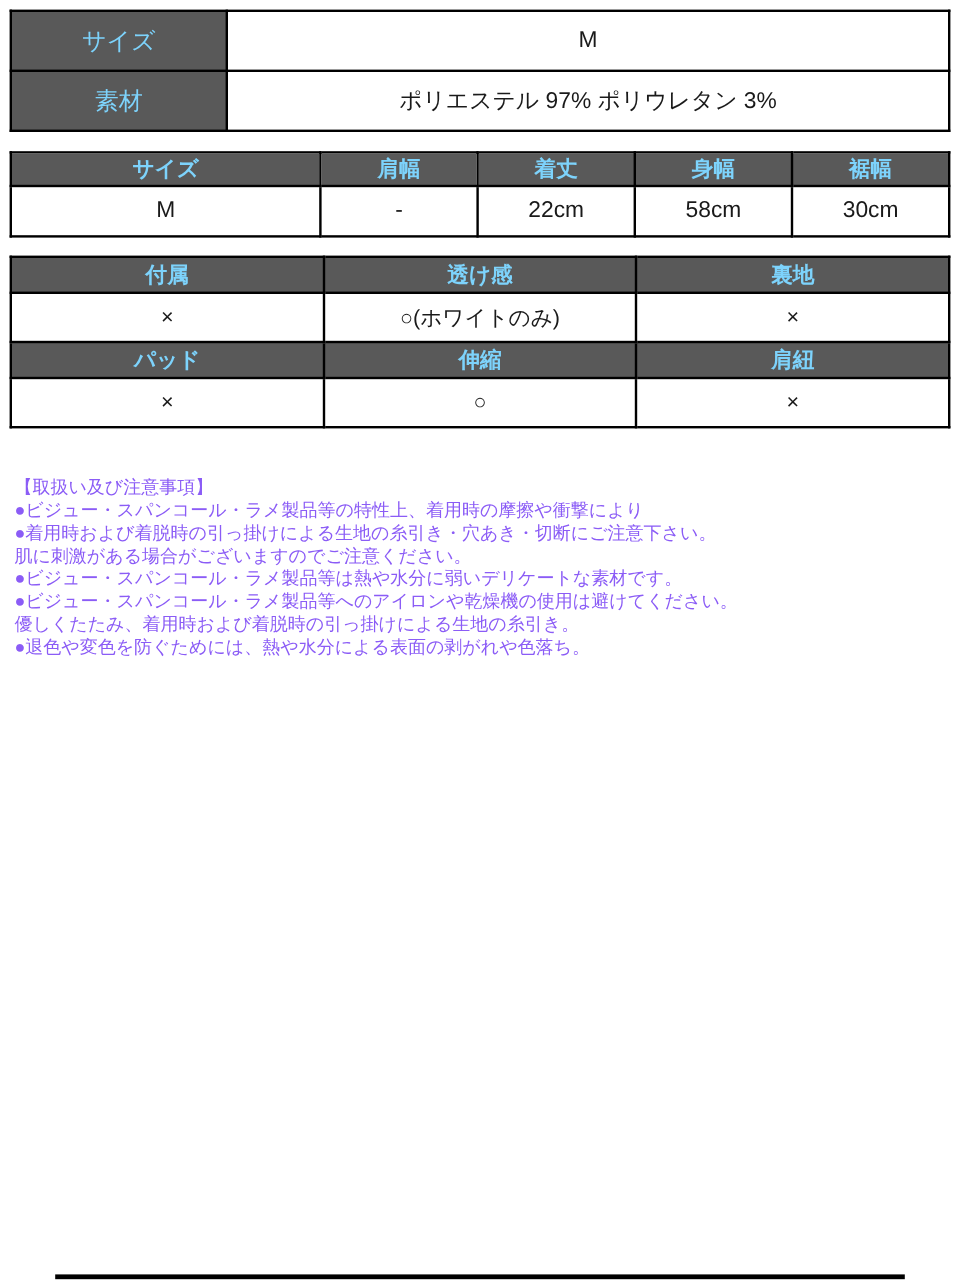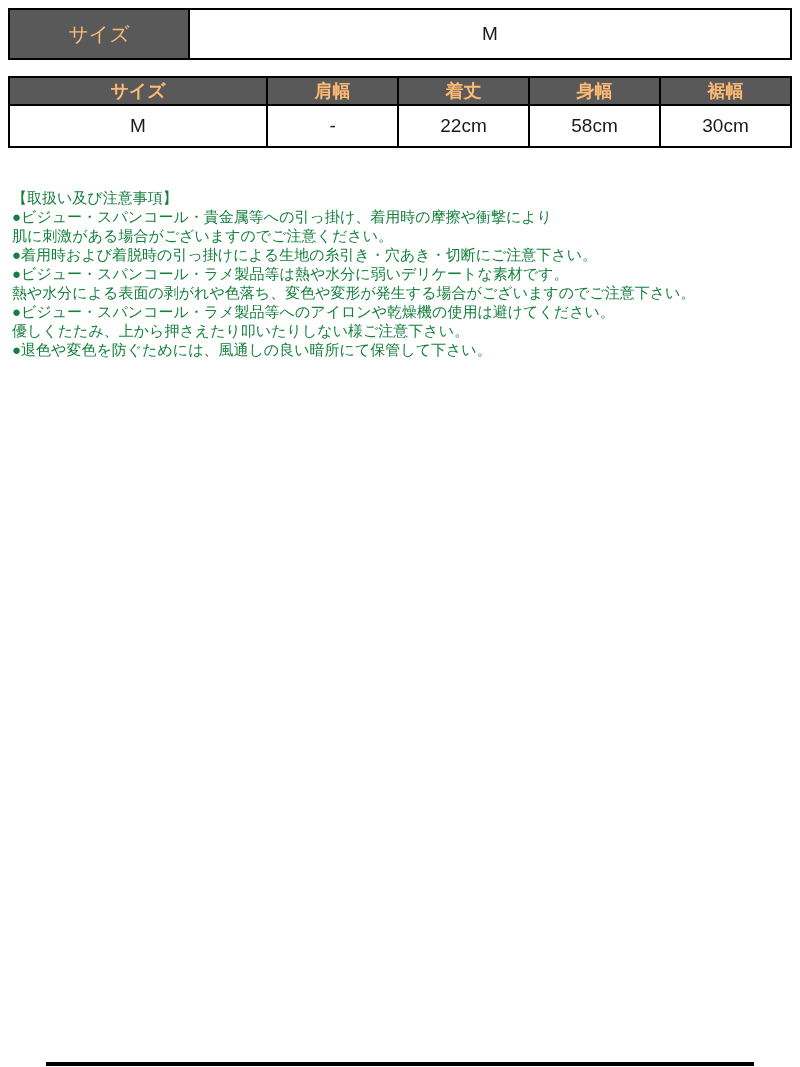--- a/index.html
+++ b/index.html
@@ -22,21 +22,21 @@
   th, td {
     border: 2px solid #000000;
     text-align: center;
     vertical-align: middle;
     padding: 0 4px;
     white-space: nowrap;
     overflow: hidden;
   }
   .hdr {
     background: #595959;
-    color: #fdba74;
+    color: #7dd3fc;
   }
 
   
   .t1 { margin-top: 8px; }
   .t1 tr { height: 50px; }
   .t1 th { width: 180px; font-size: 20px; font-weight: normal; }
   .t1 td { font-size: 19px; }
 
   
   .t2 { margin-top: 16px; }
@@ -49,21 +49,21 @@
   .t3 .head th { height: 30px; font-size: 18px; font-weight: bold; }
   .t3 .vals td { height: 41px; font-size: 18px; }
   .t3 .big-circle { font-size: 24px; }
 
   
   .notes {
     margin-top: 40px;
     margin-left: 12px;
     font-size: 15px;
     line-height: 19px;
-    color: #15803d;
+    color: #8b5cf6;
   }
   .notes div { white-space: nowrap; }
 
   
   .bottom-bar {
     position: absolute;
     left: 46px;
     top: 1062px;
     width: 708px;
     height: 4px;
@@ -74,20 +74,24 @@
 <body>
 
 <div class="page">
 
   <table class="t1">
     <tbody>
         <tr>
       <th class="hdr">サイズ</th>
       <td>M</td>
     </tr>
+    <tr>
+      <th class="hdr">素材</th>
+      <td>ポリエステル 97%  ポリウレタン 3%</td>
+    </tr>
   </tbody>
     </table>
 
   <table class="t2">
     <tbody>
         <tr class="head">
       <th class="hdr c0">サイズ</th>
       <th class="hdr">肩幅</th>
       <th class="hdr">着丈</th>
       <th class="hdr">身幅</th>
@@ -96,28 +100,51 @@
     <tr class="vals">
       <td class="c0">M</td>
       <td>-</td>
       <td>22cm</td>
       <td>58cm</td>
       <td>30cm</td>
     </tr>
   </tbody>
     </table>
 
+  <table class="t3">
+    <tbody>
+        <tr class="head">
+      <th class="hdr">付属</th>
+      <th class="hdr">透け感</th>
+      <th class="hdr">裏地</th>
+    </tr>
+    <tr class="vals">
+      <td>×</td>
+      <td>○(ホワイトのみ)</td>
+      <td>×</td>
+    </tr>
+    <tr class="head">
+      <th class="hdr">パッド</th>
+      <th class="hdr">伸縮</th>
+      <th class="hdr">肩紐</th>
+    </tr>
+    <tr class="vals">
+      <td>×</td>
+      <td class="big-circle">○</td>
+      <td>×</td>
+    </tr>
+  </tbody>
+    </table>
 
   <div class="notes">
     <div>【取扱い及び注意事項】</div>
-    <div>●ビジュー・スパンコール・貴金属等への引っ掛け、着用時の摩擦や衝撃により</div>
+    <div>●ビジュー・スパンコール・ラメ製品等の特性上、着用時の摩擦や衝撃により</div>
+    <div>●着用時および着脱時の引っ掛けによる生地の糸引き・穴あき・切断にご注意下さい。</div>
     <div>肌に刺激がある場合がございますのでご注意ください。</div>
-    <div>●着用時および着脱時の引っ掛けによる生地の糸引き・穴あき・切断にご注意下さい。</div>
     <div>●ビジュー・スパンコール・ラメ製品等は熱や水分に弱いデリケートな素材です。</div>
-    <div>熱や水分による表面の剥がれや色落ち、変色や変形が発生する場合がございますのでご注意下さい。</div>
     <div>●ビジュー・スパンコール・ラメ製品等へのアイロンや乾燥機の使用は避けてください。</div>
-    <div>優しくたたみ、上から押さえたり叩いたりしない様ご注意下さい。</div>
-    <div>●退色や変色を防ぐためには、風通しの良い暗所にて保管して下さい。</div>
+    <div>優しくたたみ、着用時および着脱時の引っ掛けによる生地の糸引き。</div>
+    <div>●退色や変色を防ぐためには、熱や水分による表面の剥がれや色落ち。</div>
   </div>
 
   <div class="bottom-bar"></div>
 
 </div>
 
 </body></html>

